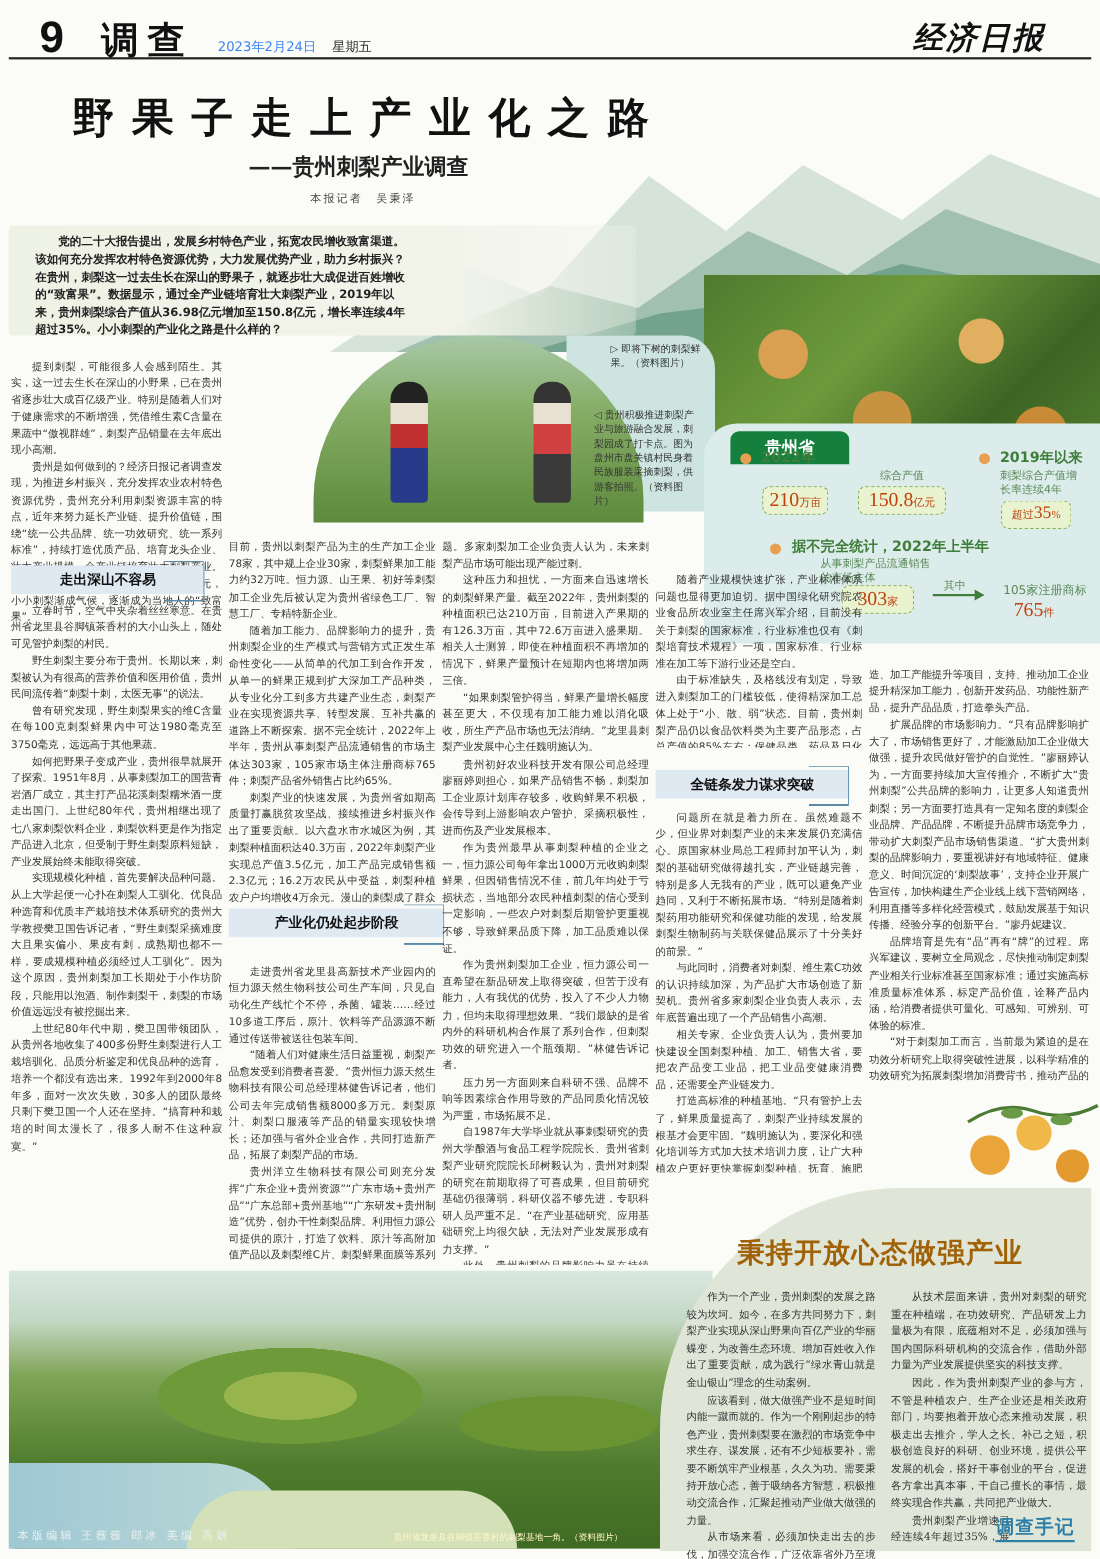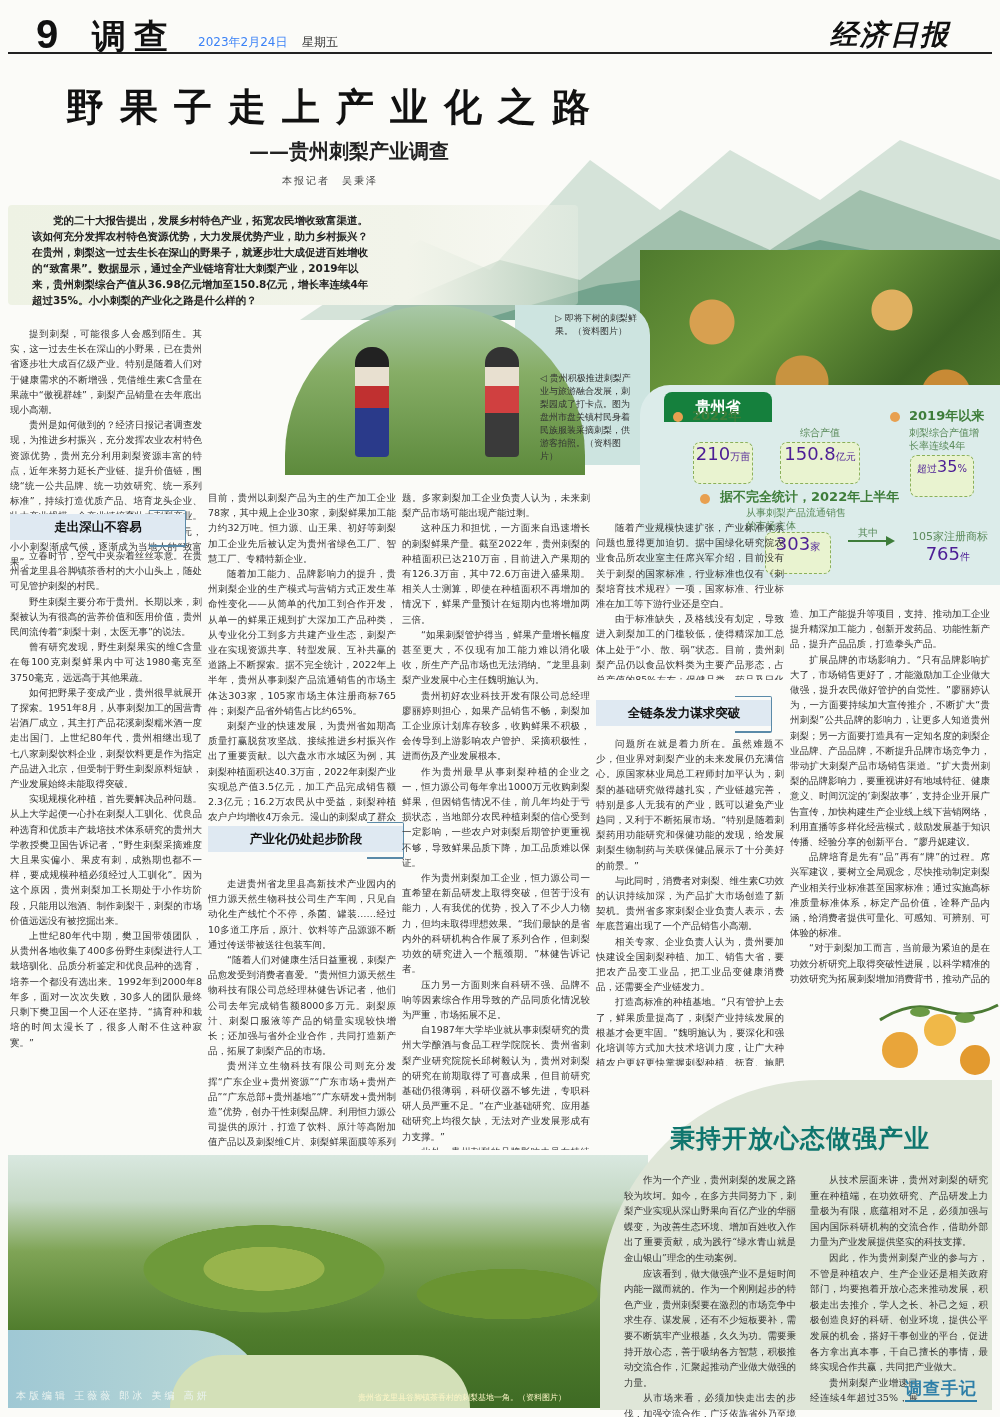--- a/index.html
+++ b/index.html
@@ -8,21 +8,21 @@
 
   .masthead { position: absolute; left: 0; top: 0; width: 1000px; height: 56px; }
   .page-num { position: absolute; left: 36px; top: 12px; font: 900 40px "Liberation Sans", sans-serif; color: #111; }
   .section-name { position: absolute; left: 92px; top: 14px; font: 700 34px "DejaVu Serif", serif; letter-spacing: 8px; color: #111; }
   .issue-date { position: absolute; left: 198px; top: 34px; font-size: 12px; color: #3b82f6; }
   .issue-day { position: absolute; left: 302px; top: 34px; font-size: 12px; color: #333; }
   .paper-logo { position: absolute; right: 50px; top: 16px; font: italic 700 28px "DejaVu Serif", serif; letter-spacing: 2px; color: #111; }
   .mast-rule { position: absolute; left: 8px; top: 52px; width: 984px; height: 2px; background: #222; }
 
   .headline { position: absolute; left: 66px; top: 82px; font: 900 38px "DejaVu Sans", sans-serif; letter-spacing: 16px; color: #111; white-space: nowrap; }
-  .subhead { position: absolute; left: 226px; top: 138px; font: 700 20px "DejaVu Serif", serif; color: #222; margin-left: 23px; }
+  .subhead { position: absolute; left: 226px; top: 138px; font: 700 20px "DejaVu Serif", serif; color: #222; }
   .byline { position: absolute; left: 282px; top: 174px; font-size: 10px; color: #444; letter-spacing: 2px; }
 
   .hills { position: absolute; left: 300px; top: 120px; width: 700px; height: 200px; }
 
   .lead-box { position: absolute; left: 8px; top: 205px; width: 570px; height: 100px;
     background: linear-gradient(90deg, #eef2e4 0%, #f2f4ea 70%, rgba(240,243,232,0.3) 100%);
     border-radius: 4px; }
   .lead-text { position: absolute; left: 32px; top: 212px; width: 340px; font: 700 10.5px/16px "DejaVu Sans", sans-serif; color: #222; text-indent: 2em; }
 
   .photo-fruit { position: absolute; left: 640px; top: 250px; width: 360px; height: 240px; overflow: hidden;
@@ -40,21 +40,21 @@
     background: linear-gradient(180deg, #a8c8a8 0%, #86ad66 40%, #5d8a3c 100%); }
   .person { position: absolute; bottom: 18px; width: 34px; height: 110px; border-radius: 16px 16px 4px 4px; }
   .caption-bg { position: absolute; left: 515px; top: 305px; width: 135px; height: 160px; background: #cde4e0; border-radius: 0 30px 0 0; }
   .caption { position: absolute; font: 9px/13px "DejaVu Serif", serif; color: #333; }
 
   .infobox { position: absolute; left: 640px; top: 385px; width: 360px; height: 200px; background: #dcecea; border-radius: 30px 0 0 0; }
   .prov-tab { position: absolute; left: 664px; top: 392px; width: 108px; height: 30px; background: #15803d; border-radius: 8px 8px 0 0; color: #fff; font: 700 15px "DejaVu Sans", sans-serif; text-align: center; line-height: 30px; }
   .dot { position: absolute; width: 10px; height: 10px; border-radius: 50%; background: #e8a050; }
   .year-lbl { position: absolute; font: 700 13px "DejaVu Sans", sans-serif; color: #3e7d3a; }
   .stat-lbl { position: absolute; font-size: 10px; color: #5a8a5a; line-height: 13px; }
-  .stat-val { position: absolute; border: 1.5px dashed #8ab05a; border-radius: 7px; background: #e9f3d0; color: #4c1d95; text-align: center; font-size: 18px; line-height: 22px; height: 42px; }
+  .stat-val { position: absolute; border: 1.5px dashed #8ab05a; border-radius: 7px; background: #e9f3d0; color: #c2410c; text-align: center; font-size: 18px; line-height: 22px; height: 26px; font-family: Liberation Serif, serif; }
   .stat-val small { font-size: 10px; }
   .arrow-line { position: absolute; left: 848px; top: 540px; width: 42px; height: 2px; background: #3e7d3a; }
   .arrow-head { position: absolute; left: 886px; top: 536px; width: 0; height: 0; border-left: 9px solid #3e7d3a; border-top: 5px solid transparent; border-bottom: 5px solid transparent; }
 
   .col { position: absolute; font: 9.5px/15.2px "DejaVu Sans", sans-serif; color: #333; text-align: justify; }
   .col p { text-indent: 2em; }
   .sec-head { position: absolute; height: 26px; background: #dfe9f2; font: 700 12.5px "DejaVu Sans", sans-serif; color: #111; text-align: center; line-height: 26px; }
   .sec-head::after { content: ""; position: absolute; right: 0; top: -4px; width: 36px; height: 34px; border: 1.5px solid #5a8aa8; border-left: none; border-bottom-width: 2px; border-radius: 0 2px 2px 0; }
 
   .aerial { position: absolute; left: 8px; top: 1155px; width: 640px; height: 253px; overflow: hidden;
@@ -64,21 +64,21 @@
       radial-gradient(ellipse at 40% 45%, #6e9a3a 0 120px, transparent 121px),
       radial-gradient(ellipse at 78% 55%, #6a9432 0 90px, transparent 91px),
       linear-gradient(180deg, #d9e8e0 0%, #c4d8c4 18%, #7fa456 38%, #4f7c2c 70%, #3e6a24 100%); }
   .aerial-water { position: absolute; left: 8px; top: 1330px; width: 260px; height: 78px; background: linear-gradient(90deg, #9fc8d4 0%, #bcd9d6 100%); border-radius: 0 80px 0 0; }
   .aerial-bend { position: absolute; left: 170px; top: 1355px; width: 300px; height: 53px; background: #d3e0b8; border-radius: 120px 120px 0 0; }
   .editors { position: absolute; left: 16px; top: 1389px; font: 10px "DejaVu Serif", serif; color: #eaf3f0; letter-spacing: 3px; }
   .aerial-caption { position: absolute; left: 358px; top: 1392px; font: 8px "DejaVu Serif", serif; color: #fff7c8; }
 
   .notes-panel { position: absolute; left: 600px; top: 1080px; width: 392px; height: 330px; background: #dfe6d8;
     border-radius: 220px 0 0 0; }
-  .notes-title { position: absolute; left: 670px; top: 1122px; font: 900 25px "DejaVu Sans", sans-serif; color: #0f766e; letter-spacing: 1px; }
+  .notes-title { position: absolute; left: 670px; top: 1122px; font: 900 25px "DejaVu Sans", sans-serif; color: #a16207; letter-spacing: 1px; }
   .notes-col { position: absolute; font: 9.5px/15.6px "DejaVu Serif", serif; color: #333; text-align: justify; }
   .notes-col p { text-indent: 2em; }
   .notes-badge { position: absolute; left: 905px; top: 1377px; font: 900 17px "DejaVu Sans", sans-serif; color: #2e7fa8; border-bottom: 2px solid #2e7fa8; letter-spacing: 1px; }
 
   .oranges { position: absolute; left: 870px; top: 990px; width: 130px; height: 100px; }
 </style>
 </head>
 <body>
 
 <div class="masthead">
@@ -125,21 +125,21 @@
 <div class="stat-lbl" style="left:909px; top:426px; width:70px;">刺梨综合产值增长率连续4年</div>
 <div class="stat-val" style="left:910px; top:455px; width:64px; font-size:16px;"><small>超过</small><span>35</span><small>%</small></div>
 <div class="dot" style="left:700px; top:494px;"></div>
 <div class="year-lbl" style="left:720px; top:488px;">据不完全统计，2022年上半年</div>
 <div class="stat-lbl" style="left:746px; top:506px; width:100px;">从事刺梨产品流通销售的市场主体</div>
 <div class="stat-val" style="left:765px; top:532px; width:66px;"><span>303</span><small>家</small></div>
 <div class="stat-lbl" style="left:858px; top:526px;">其中</div>
 <div class="arrow-line"></div>
 <div class="arrow-head"></div>
 <div class="stat-lbl" style="left:912px; top:530px; font-size:11px;">105家注册商标</div>
-<div class="stat-val" style="left:910px; top:543px; width:60px; border:none; background:none; text-align:right;"><span>765</span><small>件</small></div>
+<div class="stat-val" style="left:910px; top:543px; width:60px; border:none; background:none; text-align:center;"><span>765</span><small>件</small></div>
 
 <div class="col" style="left:10px; top:326px; width:192px;">
   <p>提到刺梨，可能很多人会感到陌生。其实，这一过去生长在深山的小野果，已在贵州省逐步壮大成百亿级产业。特别是随着人们对于健康需求的不断增强，凭借维生素C含量在果蔬中“傲视群雄”，刺梨产品销量在去年底出现小高潮。</p>
   <p>贵州是如何做到的？经济日报记者调查发现，为推进乡村振兴，充分发挥农业农村特色资源优势，贵州充分利用刺梨资源丰富的特点，近年来努力延长产业链、提升价值链，围绕“统一公共品牌、统一功效研究、统一系列标准”，持续打造优质产品、培育龙头企业、壮大产业规模，全产业链培育壮大刺梨产业。2022年，贵州刺梨综合产值达150.8亿元，小小刺梨渐成气候，逐渐成为当地人的“致富果”。</p>
 </div>
 <div class="sec-head" style="left:10px; top:514px; width:176px;">走出深山不容易</div>
 <div class="col" style="left:10px; top:548px; width:192px; height:600px; overflow:hidden;">
   <p>立春时节，空气中夹杂着丝丝寒意。在贵州省龙里县谷脚镇茶香村的大小山头上，随处可见管护刺梨的村民。</p>
   <p>野生刺梨主要分布于贵州。长期以来，刺梨被认为有很高的营养价值和医用价值，贵州民间流传着“刺梨十刺，太医无事”的说法。</p>
   <p>曾有研究发现，野生刺梨果实的维C含量在每100克刺梨鲜果内中可达1980毫克至3750毫克，远远高于其他果蔬。</p>

